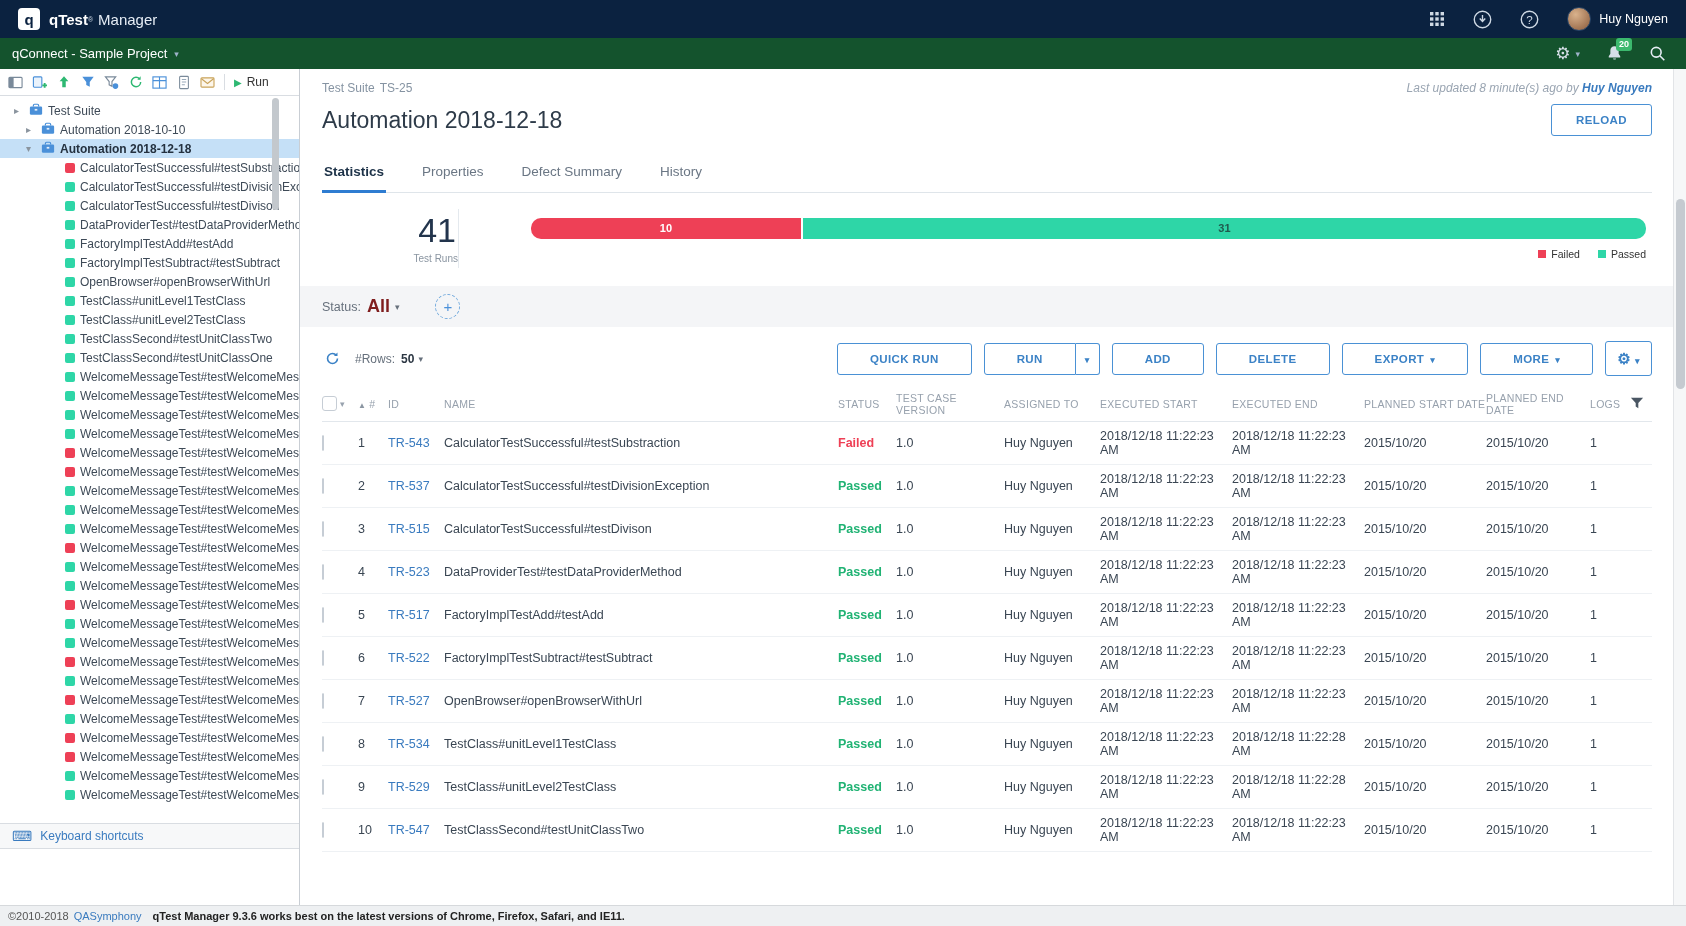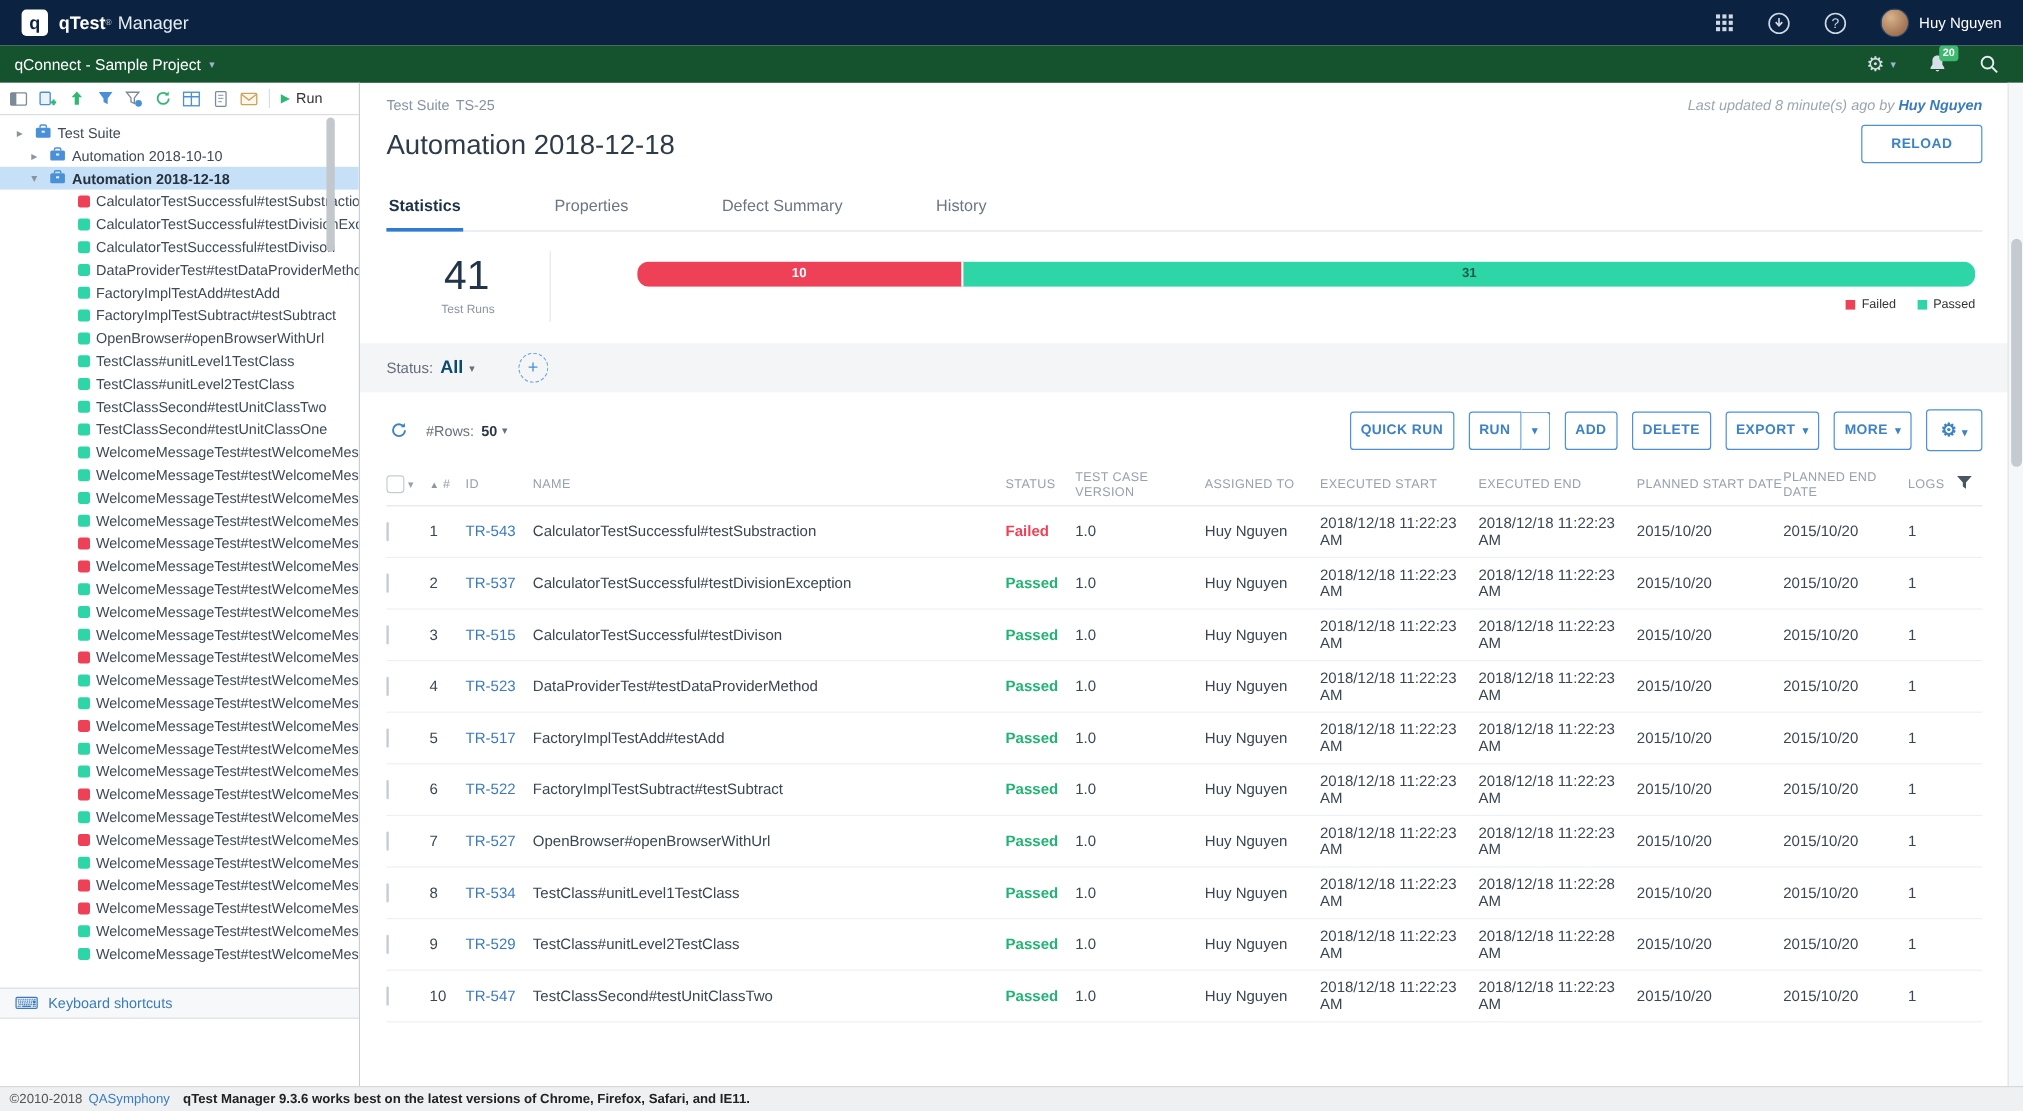--- a/index.html
+++ b/index.html
@@ -66,44 +66,44 @@
 
   
   .content { flex:1; padding:12px 34px 0 22px; overflow:hidden; position:relative; }
   .breadcrumb-row { display:flex; align-items:center; font-size:12px; color:#8593a2; }
   .breadcrumb-id { margin-left:5px; }
   .last-updated { margin-left:auto; font-style:italic; color:#9aa5b2; font-size:12px; }
   .lu-user { color:#3a7bbf; font-weight:600; }
   .title-row { display:flex; align-items:center; margin-top:9px; }
   .page-title { font-size:23px; font-weight:500; color:#2e3b49; }
   .btn { background:#fff; border:1px solid #4a91d5; color:#3b82c6; font-weight:700; font-size:11.5px;
-         border-radius:3px; padding:9px 8px; letter-spacing:.4px; cursor:pointer; font-family:inherit; }
+         border-radius:3px; padding:9px 32px; letter-spacing:.4px; cursor:pointer; font-family:inherit; }
   .reload-btn { margin-left:auto; padding:9px 24px; }
 
-  .content-tabs { display:flex; gap:74px; border-bottom:1px solid #dfe5ea; margin-top:18px; }
+  .content-tabs { display:flex; gap:34px; border-bottom:1px solid #dfe5ea; margin-top:18px; }
   .content-tab { padding:10px 2px 11px; font-size:13.5px; color:#6a7684; cursor:pointer; }
   .content-tab.active { color:#1d3248; font-weight:700; border-bottom:3px solid #2e7cd1; margin-bottom:-1px; }
 
   .stats-row { display:flex; align-items:center; padding:16px 0 10px; }
-  .stat-block { width:137px; text-align:center; border-right:1px solid #e4e9ee; padding:2px 0 4px; }
+  .stat-block { width:137px; text-align:right; border-right:1px solid #e4e9ee; padding:2px 0 4px; }
   .stat-value { font-size:34px; color:#22344c; }
   .stat-suffix { font-size:11px; color:#55626f; vertical-align:16px; margin-left:2px; }
   .stat-label { font-size:10px; color:#8a95a1; margin-top:3px; }
   .chart-area { flex:1; margin-left:72px; padding-right:6px; }
   .bar { height:21px; border-radius:10px; display:flex; overflow:hidden; }
   .bar-seg { display:flex; align-items:center; justify-content:center; font-size:11px; font-weight:700; }
   .bar-seg.failed-seg { color:#fff; border-right:2px solid #fff; }
   .bar-seg.passed-seg { color:#1f5b4e; }
   .legend { display:flex; justify-content:flex-end; gap:18px; margin-top:9px; font-size:10.5px; color:#333; align-items:center; }
   .legend-item { display:flex; align-items:center; }
   .legend-swatch { width:8px; height:8px; display:inline-block; margin-right:5px; }
 
   .filter-bar { background:#f4f5f7; margin:8px -34px 0 -22px; padding:8px 22px; display:flex; align-items:center; }
   .status-label { font-size:12.5px; color:#66707c; }
-  .status-value { font-size:15px; font-weight:700; color:#0c4a6e; margin-left:6px; margin-right:5px; cursor:pointer; }
+  .status-value { font-size:18px; font-weight:700; color:#7f1d1d; margin-left:6px; margin-right:5px; cursor:pointer; }
   .add-filter-btn { width:25px; height:25px; border-radius:50%; border:1px dashed #6fa8dc; color:#4a90d9; background:transparent;
                     margin-left:36px; display:flex; align-items:center; justify-content:center; font-size:15px; cursor:pointer; }
 
   .table-toolbar { display:flex; align-items:center; margin-top:14px; }
   .rows-label { font-size:12px; color:#66707c; margin-left:12px; }
   .rows-value { font-size:12px; font-weight:700; color:#2b3642; margin-left:6px; margin-right:4px; cursor:pointer; }
   .toolbar-buttons { margin-left:auto; display:flex; gap:12px; align-items:center; }
   .split-btn { display:flex; }
   .split-main { border-radius:3px 0 0 3px; }
   .split-caret-btn { border-radius:0 3px 3px 0; border-left:none; padding:9px 9px; }

